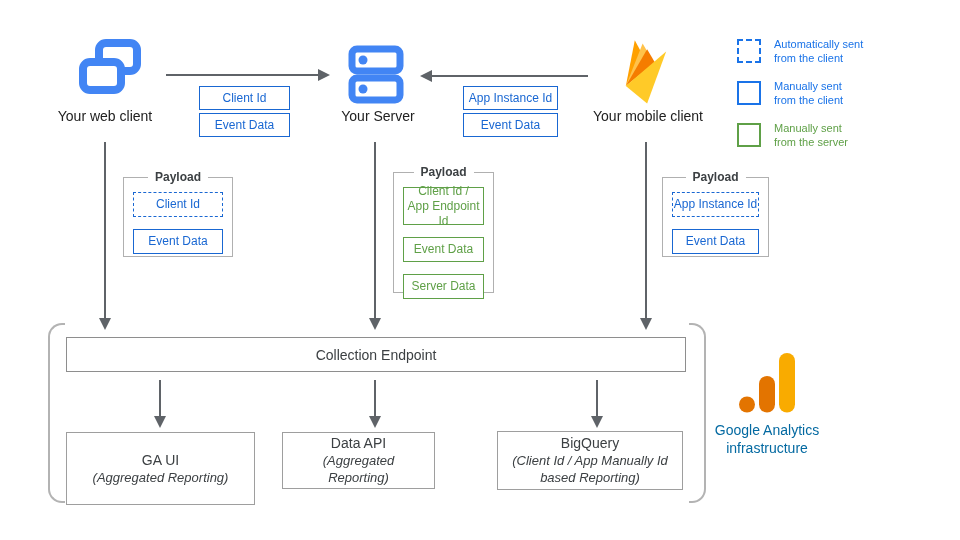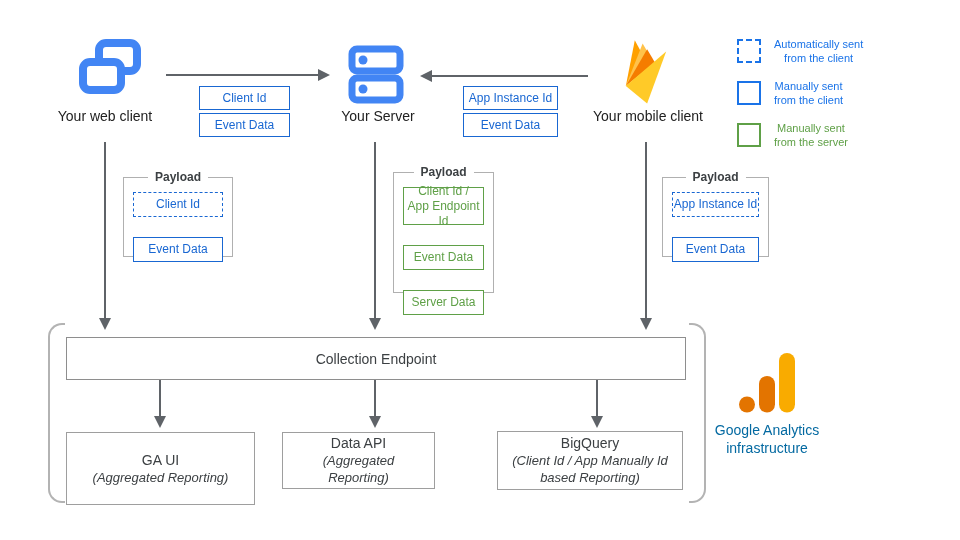--- a/index.html
+++ b/index.html
@@ -19,38 +19,38 @@
   .v-line { width:2px; background:#5F6368; }
   .head-right { width:0; height:0; border-left:12px solid #5F6368;
                 border-top:6px solid transparent; border-bottom:6px solid transparent; }
   .head-left  { width:0; height:0; border-right:12px solid #5F6368;
                 border-top:6px solid transparent; border-bottom:6px solid transparent; }
   .head-down  { width:0; height:0; border-top:12px solid #5F6368;
                 border-left:6px solid transparent; border-right:6px solid transparent; }
 
   
   .payload { border:1px solid #B0B0B0; background:#fff; display:flex; flex-direction:column;
-             gap:20px; padding:14px 9px 9px 9px; }
+             gap:12px; padding:14px 9px 9px 9px; }
   .payload-title { position:absolute; top:-8px; left:50%; transform:translateX(-50%);
                    background:#fff; padding:0 7px; font-size:12px; font-weight:bold;
                    color:#3C4043; white-space:nowrap; }
   .p-item { width:100%; min-height:25px; display:flex; align-items:center; justify-content:center;
             font-size:12px; font-weight:500; text-align:center; white-space:pre-line; line-height:1.25;
             background:#fff; }
   .p-blue-dashed { border:1.5px dashed #1967D2; color:#1967D2; }
   .p-blue-solid  { border:1.5px solid #1967D2; color:#1967D2; }
   .p-green       { border:1.5px solid #5FA047; color:#5FA047; }
 
   
   .legend-row { position:absolute; left:0; display:flex; align-items:center; gap:13px; }
   .legend-swatch { width:24px; height:24px; background:#fff; flex:0 0 auto; }
   .sw-dashed-blue { border:2px dashed #1A73E8; }
   .sw-solid-blue  { border:2px solid #1A73E8; }
   .sw-solid-green { border:2px solid #5FA047; }
-  .legend-text { font-size:11px; font-weight:500; line-height:14px; white-space:pre-line;text-align:center; }
+  .legend-text { font-size:11px; font-weight:500; line-height:14px; white-space:pre-line; }
   .lt-blue { color:#1A73E8; } .lt-green { color:#5FA047; }
 
   
   .bracket-left  { width:17px; height:180px; border:2px solid #B3B3B3; border-right:none;
                    border-radius:14px 0 0 14px; }
   .bracket-right { width:17px; height:180px; border:2px solid #B3B3B3; border-left:none;
                    border-radius:0 14px 14px 0; }
   .endpoint { border:1px solid #8E8E8E; display:flex; align-items:center; justify-content:center;
               font-size:14px; font-weight:500; color:#3C4043; background:#fff; }
   .out-box { border:1px solid #9E9E9E; display:flex; flex-direction:column; align-items:center;
@@ -151,21 +151,21 @@
 
   <div class="abs payload" style="left:662px; top:177px; width:107px; height:80px;">
     <div class="payload-title">Payload</div>
     <div class="p-item p-blue-dashed">App Instance Id</div>
     <div class="p-item p-blue-solid">Event Data</div>
   </div>
 
   <div class="abs bracket-left" style="left:48px;  top:323px;"></div>
   <div class="abs bracket-right" style="left:689px; top:323px;"></div>
 
-  <div class="abs endpoint" style="left:66px; top:337px; width:620px; height:43px;">
+  <div class="abs endpoint" style="left:66px; top:337px; width:620px; height:35px;">
     <span>Collection Endpoint</span>
   </div>
 
   <div class="abs v-line" style="left:159px; top:380px; height:36px;"></div>
   <div class="abs head-down" style="left:154px; top:416px;"></div>
 
   <div class="abs v-line" style="left:374px; top:380px; height:36px;"></div>
   <div class="abs head-down" style="left:369px; top:416px;"></div>
 
   <div class="abs v-line" style="left:596px; top:380px; height:36px;"></div>

